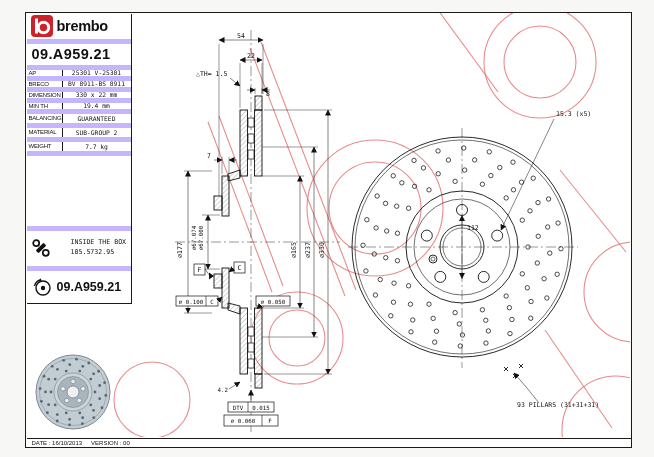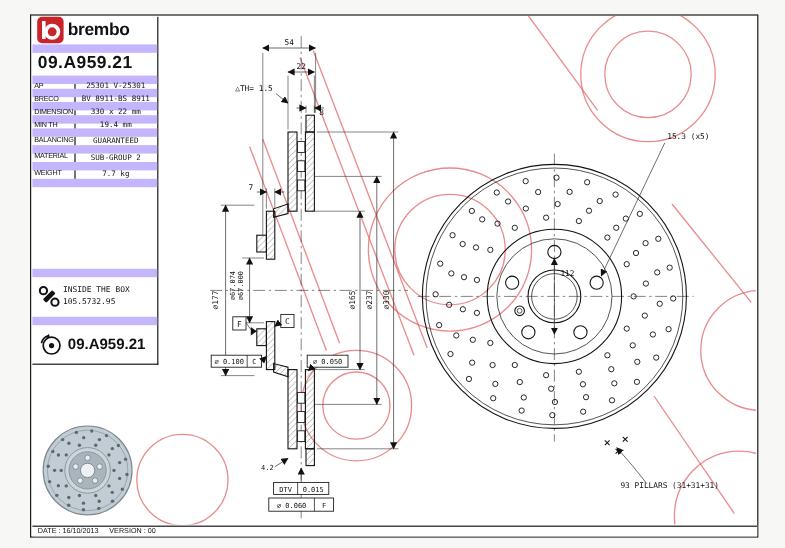--- a/index.html
+++ b/index.html
@@ -2,34 +2,34 @@
 <html><head>
 <meta charset="utf-8">
 <style>
   *{margin:0;padding:0;box-sizing:border-box}
   html,body{width:654px;height:457px}
   body{position:relative;background:#f7f7f5;font-family:"Liberation Sans",sans-serif;overflow:hidden}
   .sheet{position:absolute;left:25px;top:12px;width:607px;height:436px;background:#fff;border:1.5px solid #1a1a1a;z-index:1}
   .art{position:absolute;left:0;top:0;width:654px;height:457px;z-index:2}
   
   .panel{position:absolute;left:26.5px;top:13.5px;width:105px;background:#fff;border-right:1px solid #1a1a1a;border-bottom:1px solid #1a1a1a;z-index:3}
-  .row{border-bottom:7px solid #c4b5fd;display:flex;align-items:center}
+  .row{border-bottom:5px solid #c4b5fd;display:flex;align-items:center}
   .row:last-child{border-bottom:none}
   .logo-row{height:30px;padding-left:4px;gap:4px}
   .logo-box{width:22px;height:22px;background:#cc2229;border-radius:4px;flex:0 0 auto}
   .wordmark{font-size:14.5px;font-weight:800;letter-spacing:-.3px;color:#111}
   .pn-row{height:26px;padding-left:5px}
   .part-number{font-size:14.5px;font-weight:700;letter-spacing:.4px;color:#111}
   .spec{padding:0}
   .spec-s{height:11px}
   .spec-l{height:14px}
   .lbl{width:36px;height:100%;border-right:1px solid #1a1a1a;font-size:6px;line-height:1;display:flex;align-items:center;padding-left:2px;color:#111;letter-spacing:-.2px}
   .val{flex:1;text-align:center;font-family:"DejaVu Sans Mono",monospace;font-size:6.3px;color:#111}
   .spacer-row{height:75px}
-  .box-row{height:40px;padding-left:5px;gap:3px}
+  .box-row{height:40px;padding-left:5px;gap:21px}
   .box-text{font-family:"DejaVu Sans Mono",monospace;font-size:6.6px;line-height:1.5;color:#111}
   .hcpvt-row{height:30px;padding-left:7px;gap:10px}
   .hc{font-size:12px;font-weight:900;letter-spacing:.5px;color:#111}
   .pvt{width:24px;height:17px;border:1.2px solid #111;border-radius:4px;display:flex;flex-direction:column;align-items:center;justify-content:center}
   .pvt .dots{display:flex;gap:2px}
   .pvt .dots i{width:2px;height:2px;background:#111;border-radius:50%}
   .pvt .t{font-size:5.5px;font-weight:700;color:#111;line-height:1.1}
   .boxlabel-row{height:32px;padding-left:5px;gap:5px}
   .boxlabel-text{font-size:12.5px;font-weight:800;color:#111}
   .thumb{position:absolute;left:33px;top:352px;width:80px;height:80px;z-index:3}

